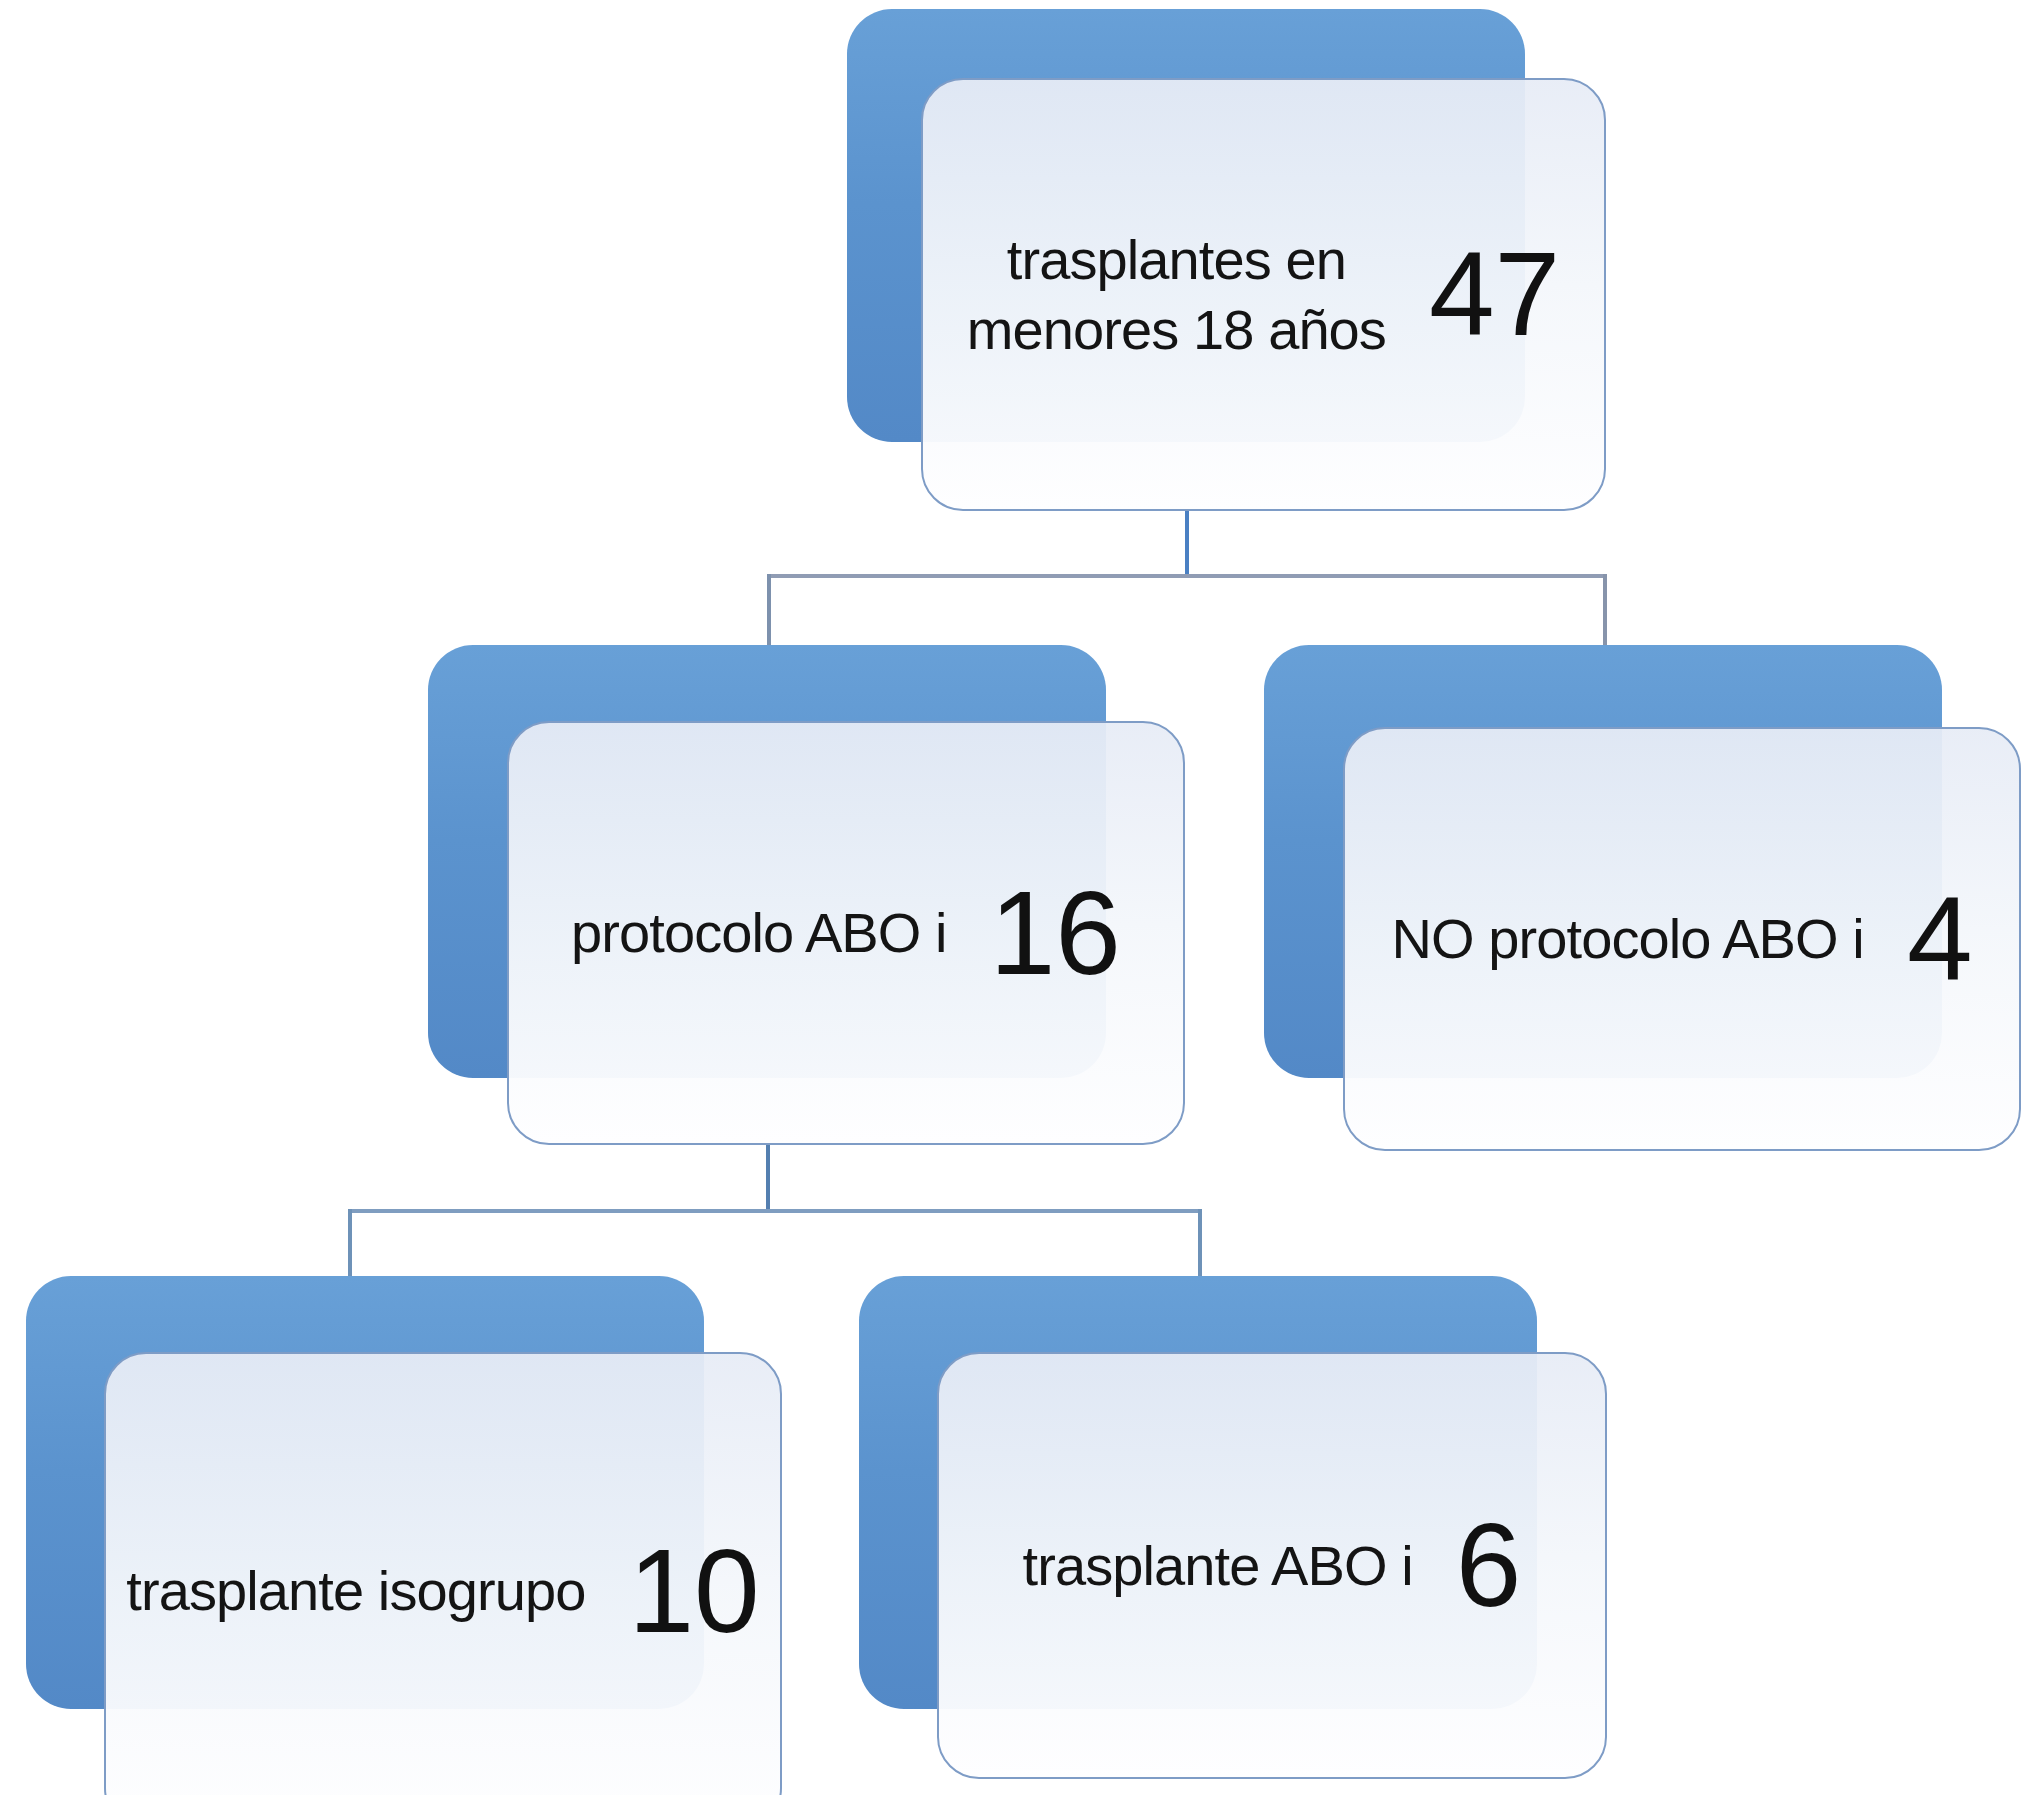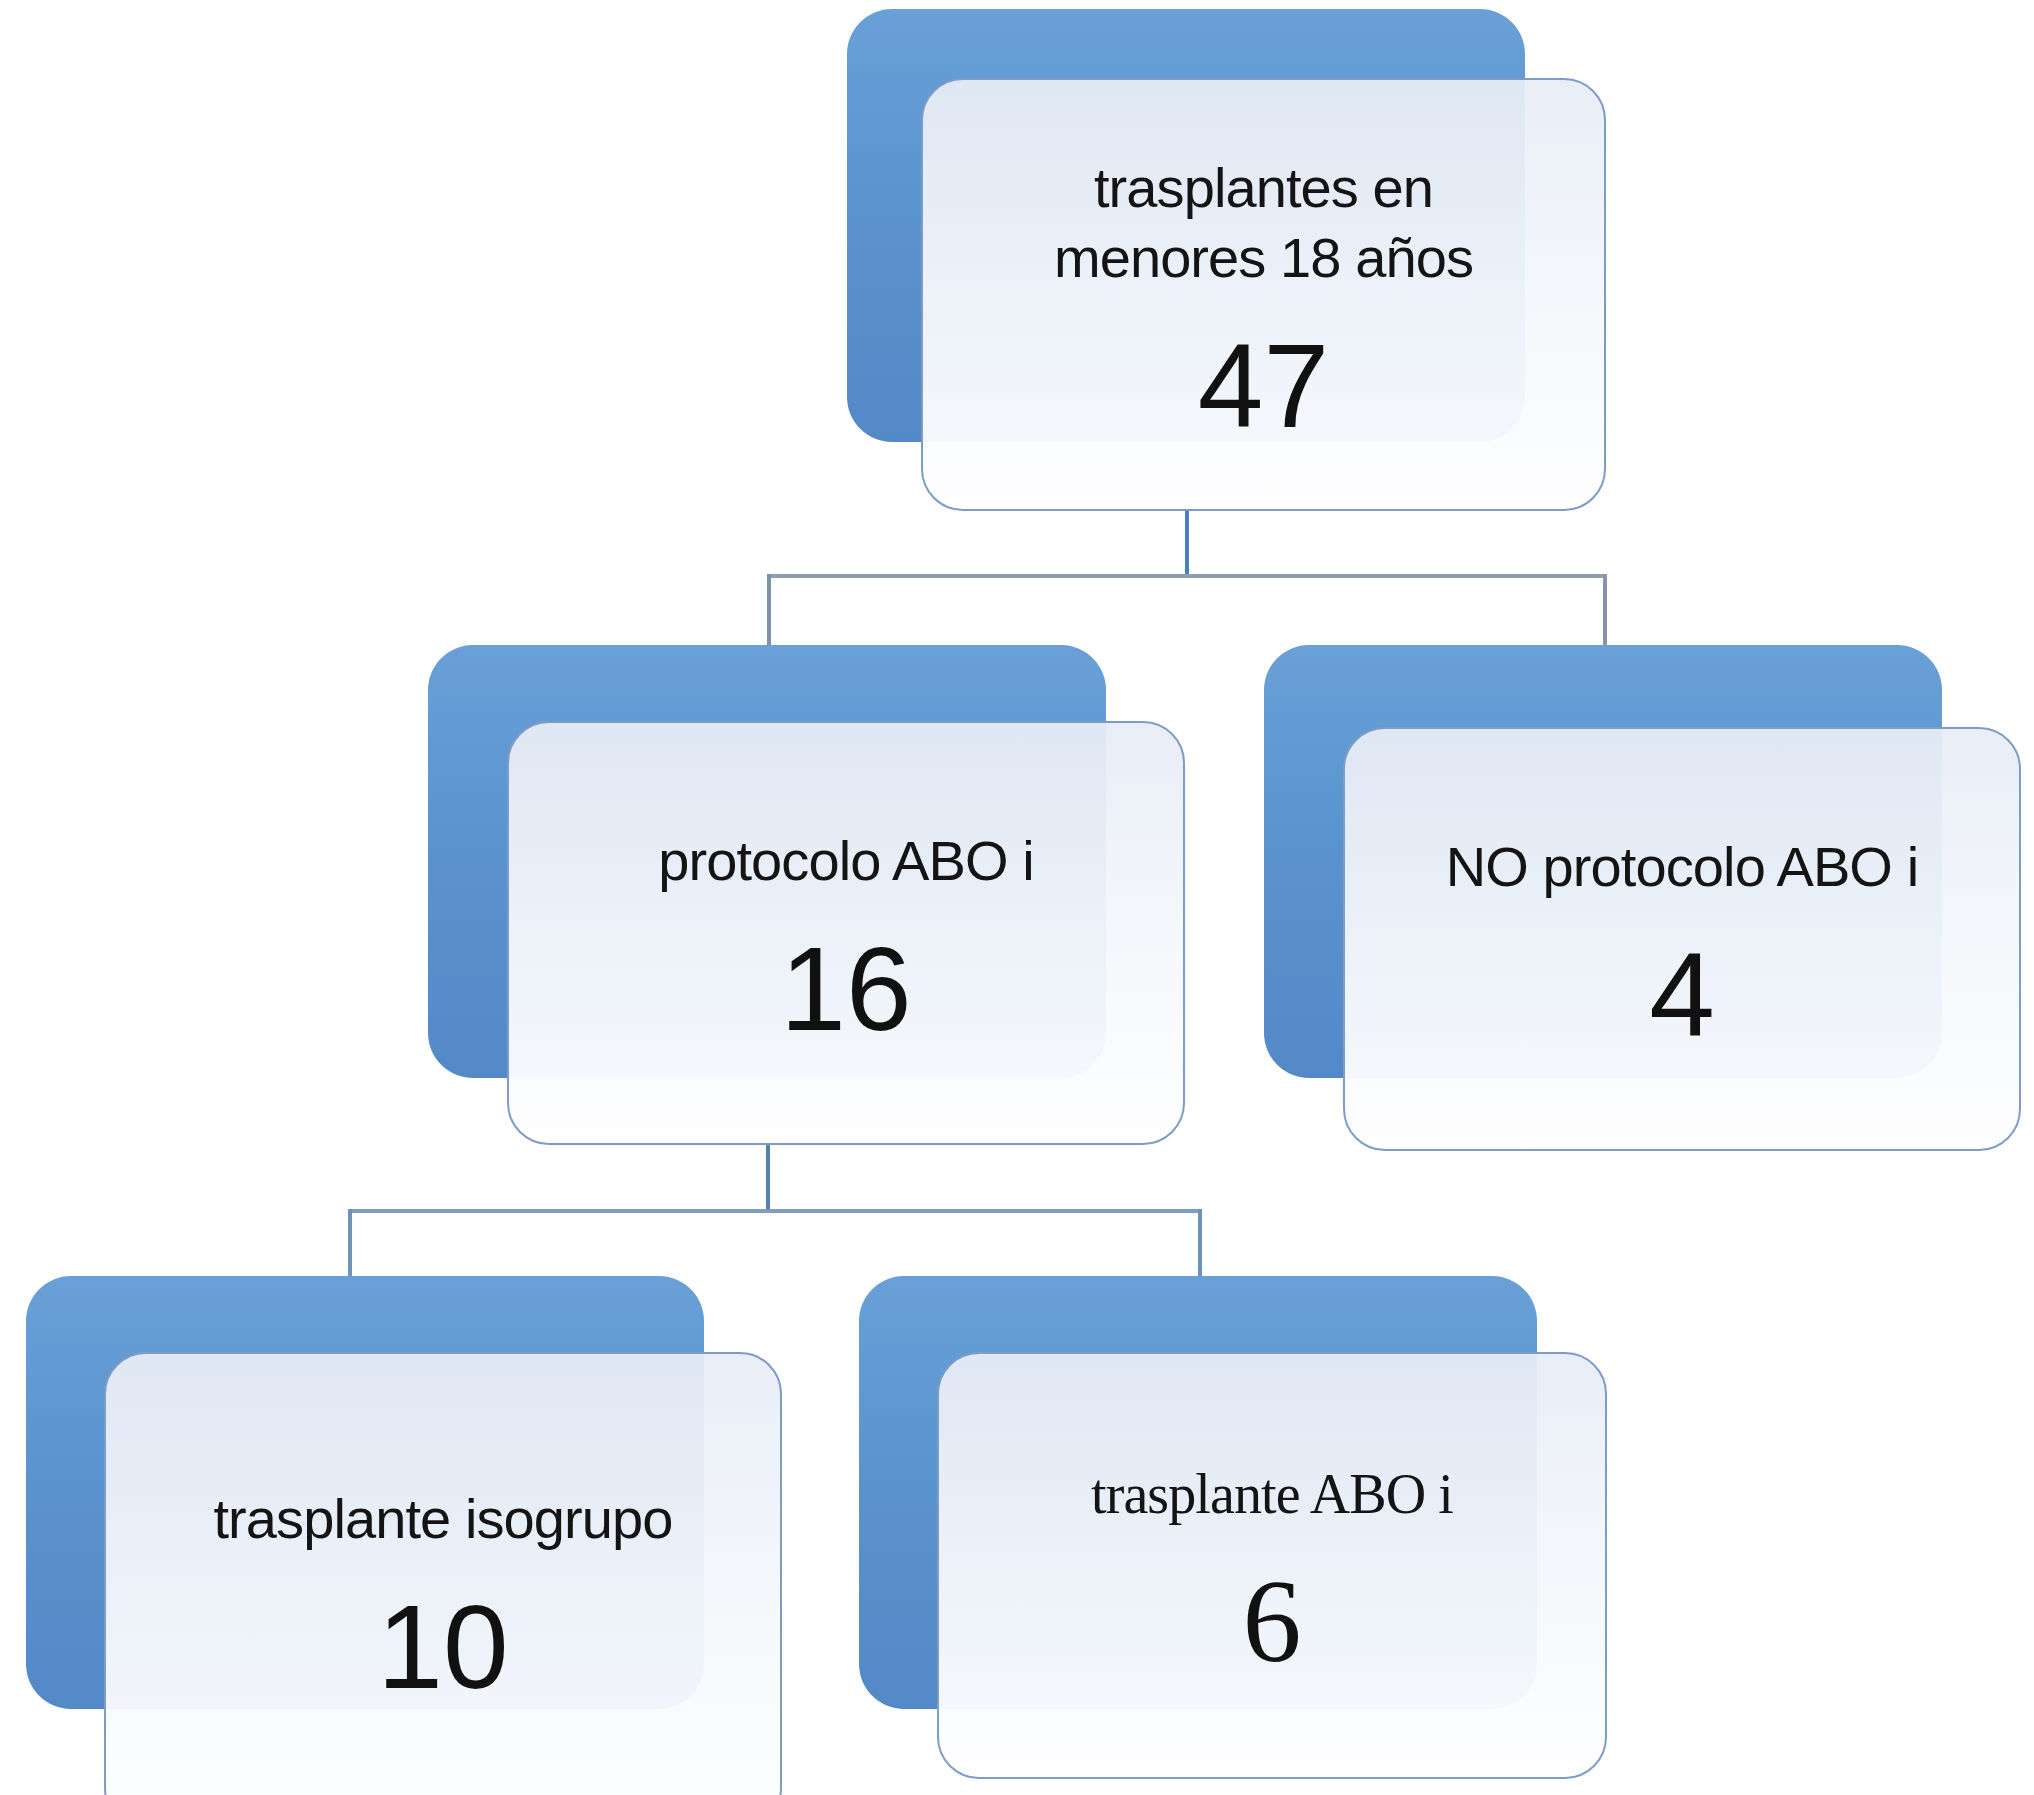--- a/index.html
+++ b/index.html
@@ -21,21 +21,20 @@
     position: absolute;
     border-radius: 45px;
     background: linear-gradient(180deg, #68a0d7 0%, #5b93ce 45%, #5389c7 100%);
   }
   .card {
     position: absolute;
     border-radius: 42px;
     border: 2.6px solid #7e9cc6;
     background: linear-gradient(180deg, rgba(231,236,246,0.94) 0%, rgba(244,247,251,0.95) 50%, rgba(254,254,255,0.97) 100%);
     display: flex;
-    flex-direction: column;
     align-items: center;
     justify-content: center;
     gap: 43px;
     box-sizing: border-box;
     text-align: center;
   }
   .label {
     font-size: 56px;
     line-height: 1.25;
     color: #141414;
@@ -63,21 +62,21 @@
   .root-card   { left: 921px; top: 78px;   width: 685px; height: 433px; }
   
   .protocolo-shadow { left: 428px;  top: 645px; width: 678px; height: 433px; }
   .protocolo-card   { left: 507px;  top: 721px; width: 678px; height: 424px; justify-content: center; }
   .no-protocolo-shadow { left: 1264px; top: 645px; width: 678px; height: 433px; }
   .no-protocolo-card   { left: 1343px; top: 721px; width: 678px; height: 424px; margin-top: 6px; }
   
   .isogrupo-shadow { left: 26px;  top: 1276px; width: 678px; height: 433px; }
   .isogrupo-card   { left: 104px; top: 1352px; width: 678px; height: 478px; }
   .abo-i-shadow { left: 859px;  top: 1276px; width: 678px; height: 433px; }
-  .abo-i-card   { left: 937px; top: 1352px; width: 670px; height: 427px; font-family: Liberation Serif, serif; }
+  .abo-i-card   { left: 937px; top: 1352px; width: 670px; height: 427px; }
   
   .conn-stem-1  { left: 1185px; top: 511px;  width: 4.3px;   height: 66px; }
   .conn-h-1     { left: 767px;  top: 574px;  width: 840px; height: 3.5px;  }
   .conn-drop-1a { left: 767px;  top: 574px;  width: 3.5px;   height: 73px; }
   .conn-drop-1b { left: 1603px; top: 574px;  width: 3.5px;   height: 73px; }
   
   .conn-stem-2  { left: 766px;  top: 1145px; width: 4.3px;   height: 67px; }
   .conn-h-2     { left: 348px;  top: 1209px; width: 853px; height: 3.5px;  }
   .conn-drop-2a { left: 348px;  top: 1209px; width: 3.5px;   height: 69px; }
   .conn-drop-2b { left: 1198px; top: 1209px; width: 3.5px;   height: 69px; }

